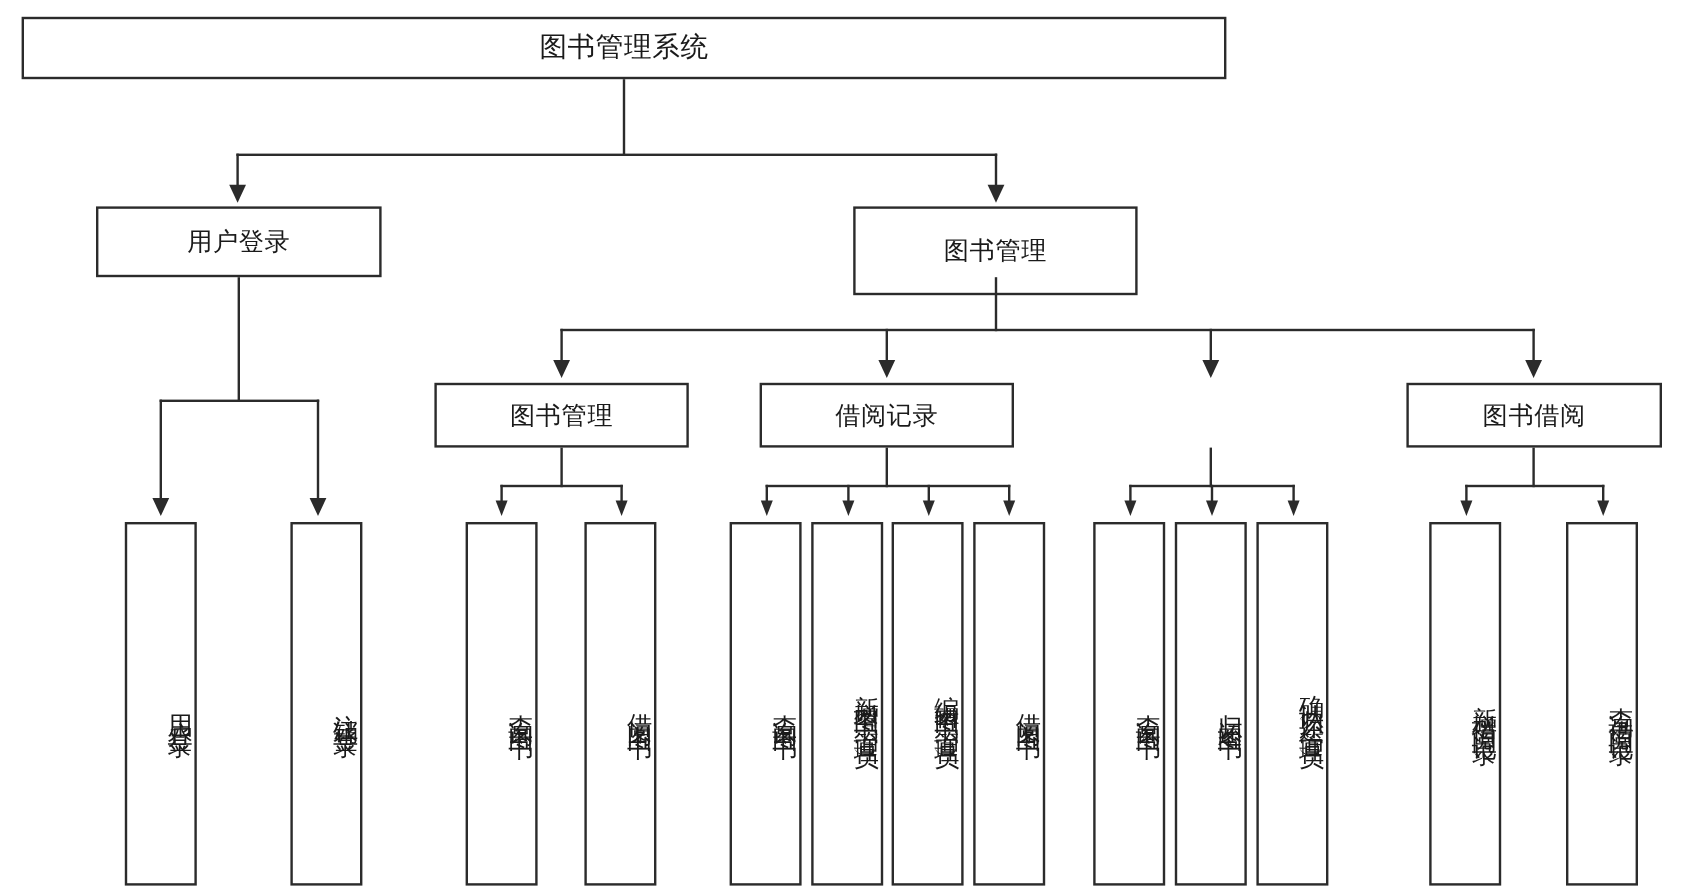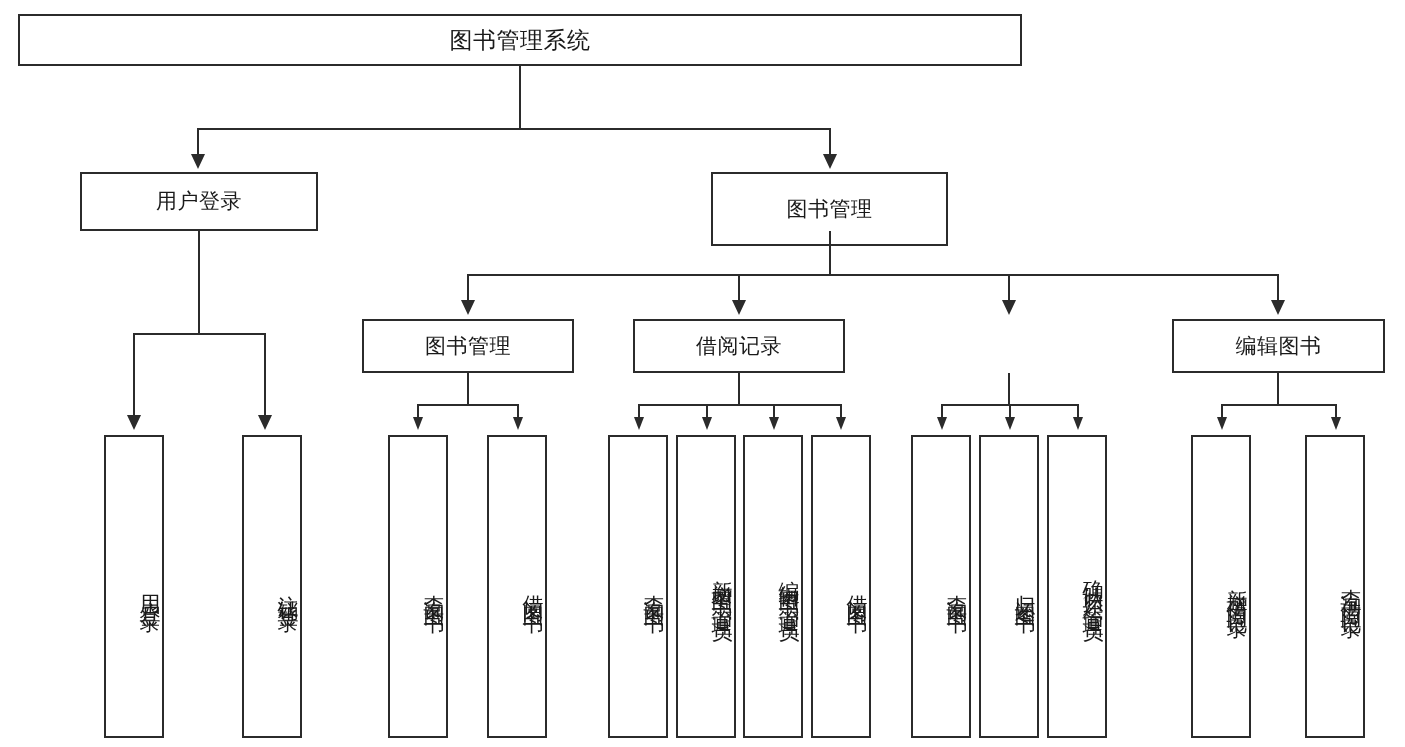--- a/index.html
+++ b/index.html
@@ -109,21 +109,21 @@
   <div class="arrow" style="left:461px;top:300px;"></div>
   <div class="ln v" style="left:738px;top:274px;width:2px;height:28px;"></div>
   <div class="arrow" style="left:732px;top:300px;"></div>
   <div class="ln v" style="left:1008px;top:274px;width:2px;height:28px;"></div>
   <div class="arrow" style="left:1002px;top:300px;"></div>
   <div class="ln v" style="left:1277px;top:274px;width:2px;height:28px;"></div>
   <div class="arrow" style="left:1271px;top:300px;"></div>
 
   <div class="node h" style="left:362px;top:319px;width:212px;height:54px;">图书管理</div>
   <div class="node h" style="left:633px;top:319px;width:212px;height:54px;">借阅记录</div>
-  <div class="node h" style="left:1172px;top:319px;width:213px;height:54px;">编辑图书</div>
+  <div class="node h" style="left:1172px;top:319px;width:213px;height:54px;">图书借阅</div>
 
   <div class="ln v" style="left:467px;top:373px;width:2px;height:33px;"></div>
   <div class="ln h" style="left:417px;top:404px;width:102px;height:2px;"></div>
   <div class="ln v" style="left:417px;top:404px;width:2px;height:14px;"></div>
   <div class="arrow slim" style="left:413px;top:417px;"></div>
   <div class="ln v" style="left:517px;top:404px;width:2px;height:14px;"></div>
   <div class="arrow slim" style="left:513px;top:417px;"></div>
 
   <div class="ln v" style="left:738px;top:373px;width:2px;height:33px;"></div>
   <div class="ln h" style="left:638px;top:404px;width:204px;height:2px;"></div>

